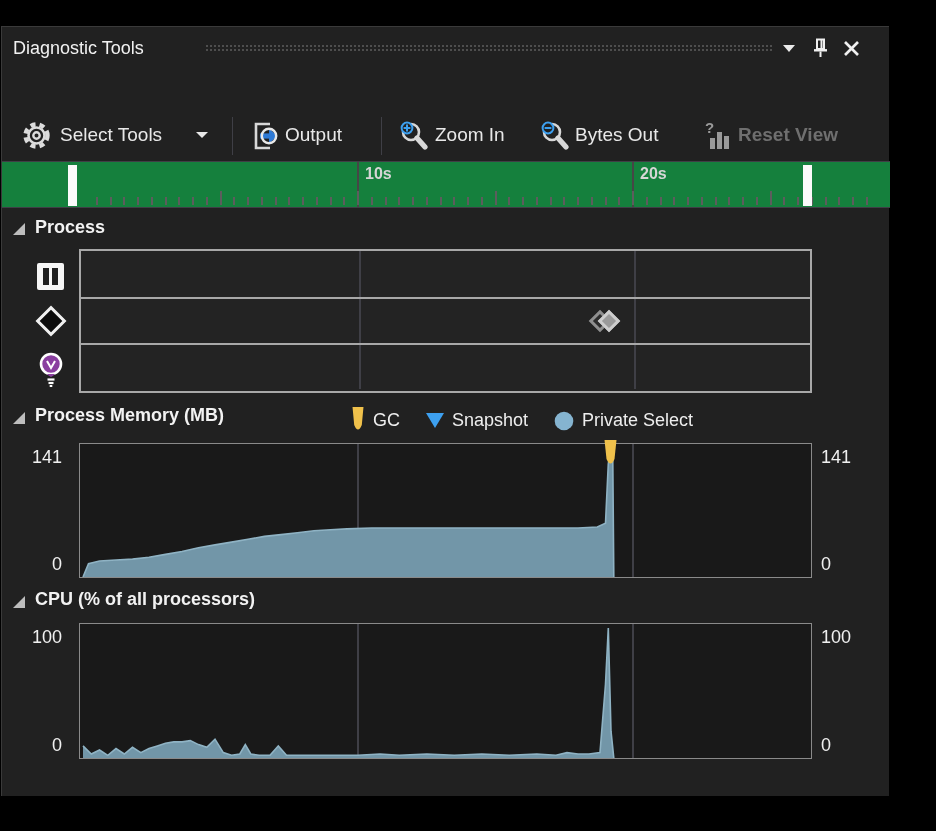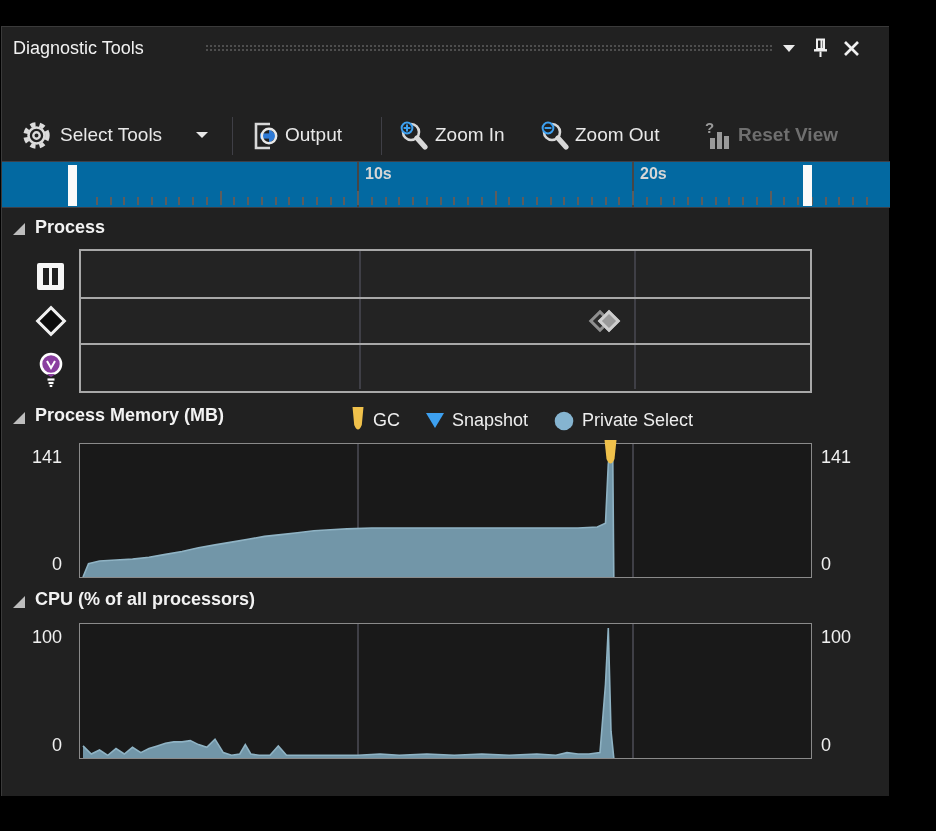--- a/index.html
+++ b/index.html
@@ -24,21 +24,21 @@
   #toolbar { position:absolute; left:0; top:42px; width:100%; height:50px;margin-top:42px; }
   .tb-label { position:absolute; top:13px; font-size:19px; color:#e8e8e8; white-space:nowrap; }
   .tb-sep { position:absolute; top:6px; width:1px; height:38px; background:#3f3f46; }
   .caret { position:absolute; width:0; height:0; border-left:6px solid transparent; border-right:6px solid transparent; border-top:6px solid #e8e8e8; }
   .disabled { color:#6f6f6f !important; }
 
   
   #session { position:absolute; left:11px; top:99px; font-size:18px; font-weight:bold; color:#e6e6e6; }
 
   
-  #ruler { position:absolute; left:0; top:134px; width:888px; height:47px; background:#0369a1;
+  #ruler { position:absolute; left:0; top:134px; width:888px; height:47px; background:#15803d;
     border-top:1px solid #3f3f46; border-bottom:1px solid #3f3f46; overflow:hidden; }
   .tick { position:absolute; bottom:2px; width:2px; background:#5d5d5d; }
   .rgrid { position:absolute; top:0; bottom:0; width:2px; background:#464646; }
   .rlabel { position:absolute; top:3px; font-size:16px; font-weight:bold; color:#d6d6d6; }
   .handle { position:absolute; top:3px; width:9px; height:41px; background:#fafafa; }
 
   
   .sec-head { position:absolute; font-size:18px; font-weight:bold; color:#f2f2f2; }
   .expander { position:absolute; width:0; height:0; border-left:12px solid transparent; border-bottom:12px solid #bdbdbd; }
 
@@ -132,21 +132,21 @@
     <span class="tb-label" style="left:433px;">Zoom In</span>
 
     <span class="abs" style="left:537px;top:9px;">
       <svg width="32" height="32" viewBox="0 0 32 32">
         <circle cx="13" cy="12" r="8" fill="none" stroke="#d8d8d8" stroke-width="2.6"></circle>
         <line x1="19" y1="18" x2="27" y2="27" stroke="#d8d8d8" stroke-width="5.2" stroke-linecap="round"></line>
         <circle cx="9" cy="8" r="5.4" fill="#212121" stroke="#3da0f0" stroke-width="2"></circle>
         <line x1="5.6" y1="8" x2="12.4" y2="8" stroke="#3da0f0" stroke-width="2"></line>
       </svg>
     </span>
-    <span class="tb-label" style="left:573px;">Zoom Out</span>
+    <span class="tb-label" style="left:573px;">Bytes Out</span>
 
     <span class="abs" style="left:700px;top:9px;">
       <svg width="32" height="32" viewBox="0 0 32 32">
         <text x="3" y="13" font-size="15" font-weight="bold" fill="#9a9a9a" font-family="Liberation Sans,sans-serif">?</text>
         <rect x="8" y="18" width="5" height="11" fill="#9a9a9a"></rect>
         <rect x="15" y="12" width="5" height="17" fill="#9a9a9a"></rect>
         <rect x="22" y="16" width="5" height="13" fill="#9a9a9a"></rect>
       </svg>
     </span>
     <span class="tb-label disabled" style="left:736px;font-weight:bold;">Reset View</span>

